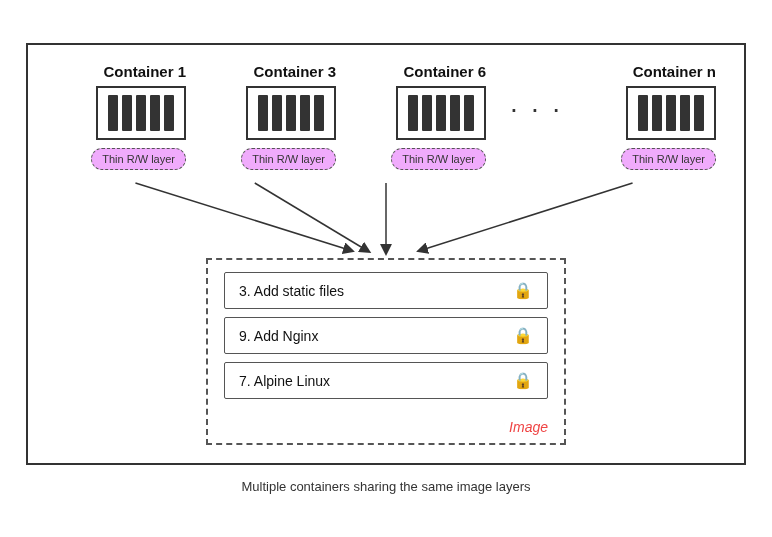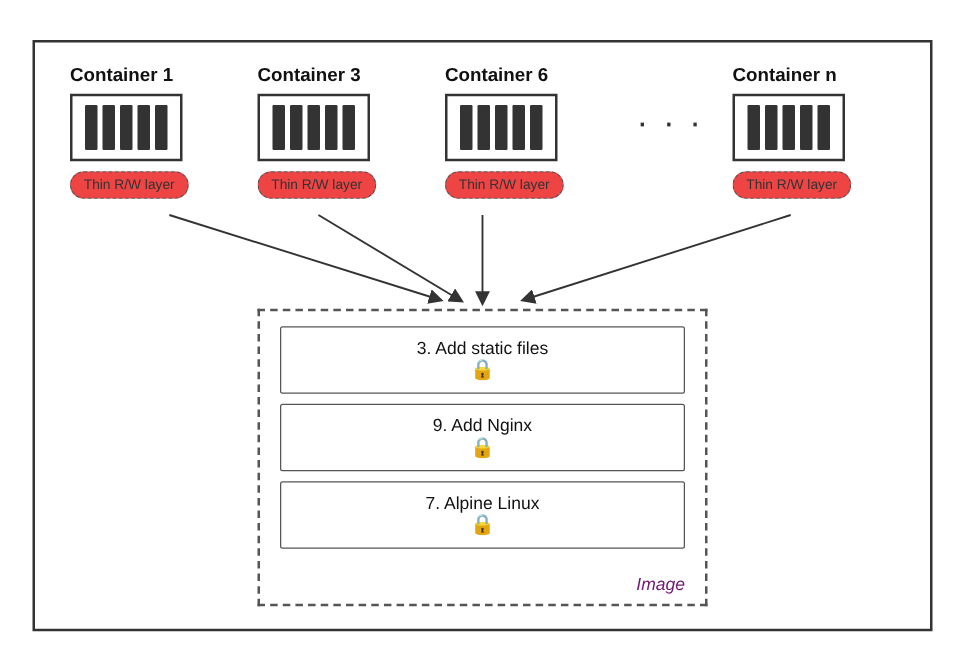--- a/index.html
+++ b/index.html
@@ -34,21 +34,21 @@
       flex-direction: row;
       justify-content: space-around;
       align-items: flex-start;
       width: 100%;
       margin-bottom: 8px;
     }
 
     .container-col {
       display: flex;
       flex-direction: column;
-      align-items: flex-start;
+      align-items: flex-end;
       width: 130px;
     }
 
     .container-label {
       font-size: 15px;
       font-weight: bold;
       margin-bottom: 6px;
       color: #111;
     }
 
@@ -71,21 +71,21 @@
       background: #333;
       border-radius: 1px;
     }
 
     .rw-layer {
       border: 1.5px dashed #555;
       border-radius: 14px;
       padding: 4px 10px;
       font-size: 11px;
       color: #333;
-      background: #ef4444;
+      background: #f0abfc;
       white-space: nowrap;
     }
 
     .ellipsis-col {
       display: flex;
       align-items: center;
       justify-content: center;
       width: 60px;
       font-size: 28px;
       color: #333;
@@ -118,27 +118,27 @@
       padding: 12px 16px 36px 16px;
       position: relative;
       background: #fff;
     }
 
     .image-label {
       position: absolute;
       bottom: 8px;
       right: 16px;
       font-size: 14px;
-      color: #701a75;
+      color: #ef4444;
       font-style: italic;
     }
 
     .layer-row {
       display: flex;
-      flex-direction: column;
+      flex-direction: row;
       align-items: center;
       justify-content: space-between;
       border: 1.5px solid #555;
       background: #fff;
       padding: 8px 14px;
       margin-bottom: 8px;
       border-radius: 2px;
     }
 
     .layer-row:last-child {
@@ -247,13 +247,14 @@
         <span class="lock-icon">🔒</span>
       </div>
       <div class="layer-row">
         <span class="layer-text">7. Alpine Linux</span>
         <span class="lock-icon">🔒</span>
       </div>
       <span class="image-label">Image</span>
     </div>
   </div>
 
+  <div class="caption">Multiple containers sharing the same image layers</div>
 </div>
 
 </body></html>

